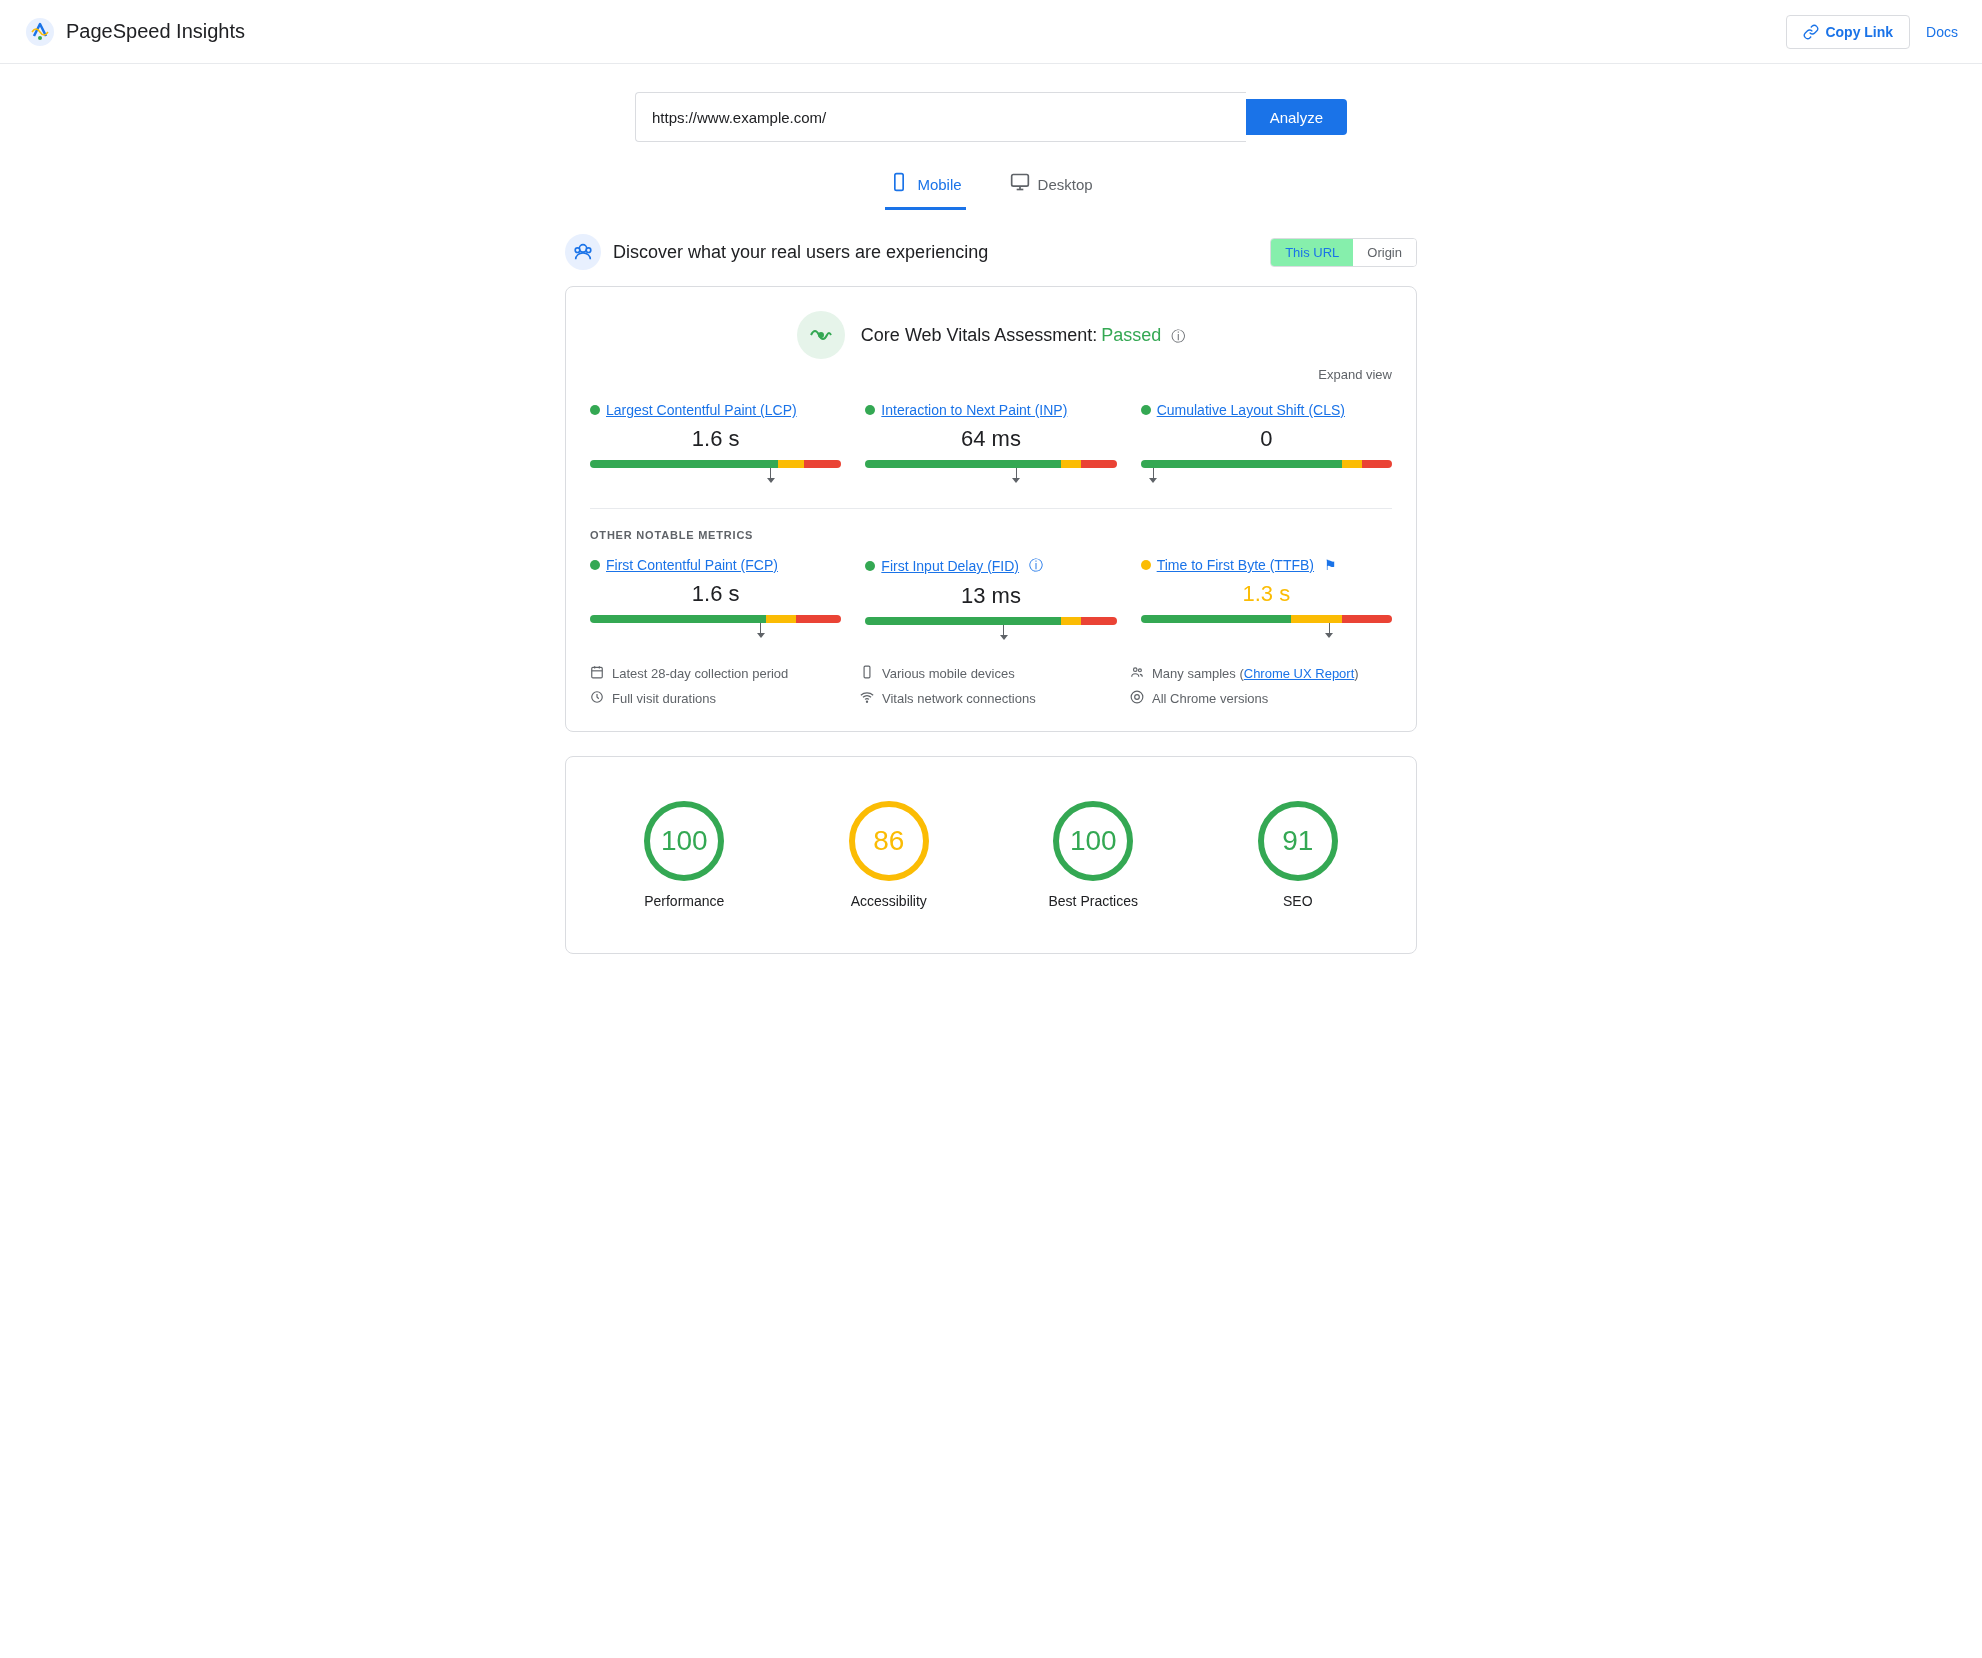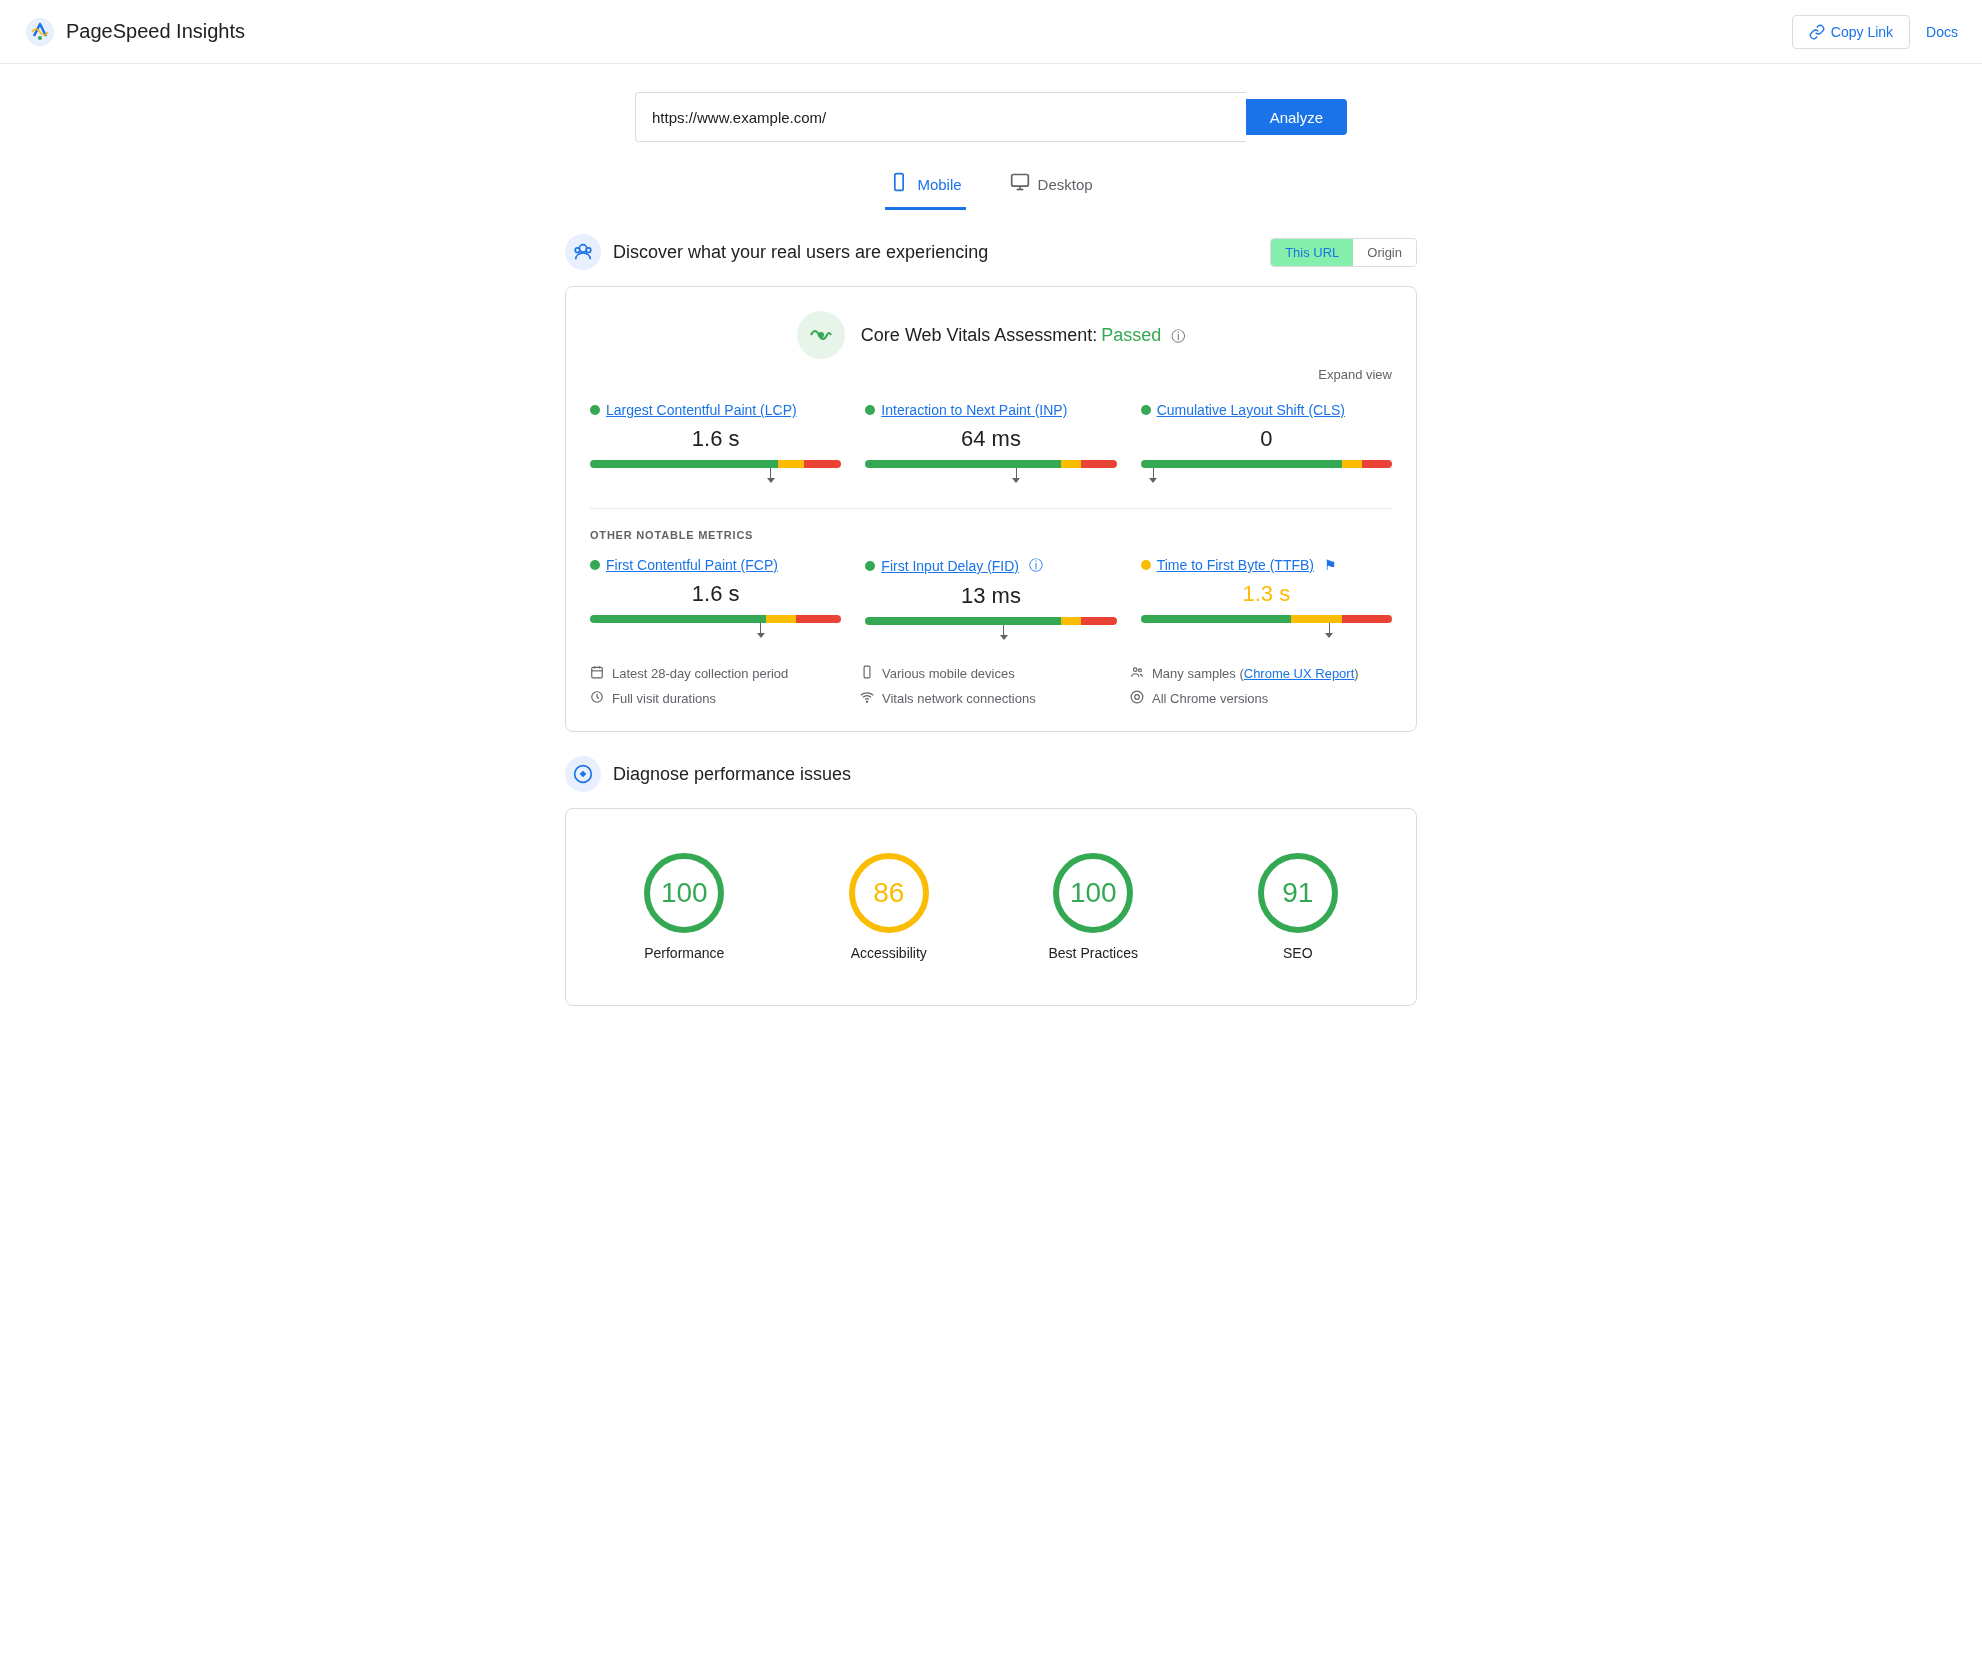--- a/index.html
+++ b/index.html
@@ -11,21 +11,21 @@
       padding: 12px 24px; border-bottom: 1px solid #e8eaed; height: 64px;
     }
     .header-left { display: flex; align-items: center; gap: 10px; }
     .header-logo { width: 32px; height: 32px; }
     .header-title { font-size: 20px; font-weight: 400; color: #202124; }
     .header-right { display: flex; align-items: center; gap: 16px; }
     .copy-link-btn {
       display: flex; align-items: center; gap: 6px;
       border: 1px solid #dadce0; border-radius: 4px;
       padding: 8px 16px; background: #fff; cursor: pointer;
-      font-size: 14px; color: #1a73e8; font-weight: 400;
+      font-size: 14px; color: #1a73e8; font-weight: 700;
     }
     .docs-link { color: #1a73e8; font-size: 14px; font-weight: 500; text-decoration: none; cursor: pointer; }
 
     
     .search-area {
       display: flex; align-items: center; gap: 0;
       max-width: 760px; margin: 28px auto 20px auto; padding: 0 24px;
     }
     .url-input {
       flex: 1; height: 50px; padding: 0 16px;
@@ -404,29 +404,20 @@
           <svg width="14" height="14" viewBox="0 0 24 24" fill="none" stroke="#5f6368" stroke-width="2">
               <circle cx="12" cy="12" r="10"></circle>
               <circle cx="12" cy="12" r="4"></circle>
             </svg>
         </span>
         <span>All Chrome versions</span>
       </div>
     </div>
   </div>
 
-  <div class="diagnose-header">
-    <div class="diagnose-icon">
-      <svg width="20" height="20" viewBox="0 0 24 24" fill="none" stroke="#1a73e8" stroke-width="2">
-        <circle cx="12" cy="12" r="10"></circle>
-        <path d="M8 12 L12 8 L16 12 L12 16 Z" fill="#1a73e8" stroke="none"></path>
-      </svg>
-    </div>
-    <span class="diagnose-title">Diagnose performance issues</span>
-  </div>
 
   <div class="card">
     <div class="score-grid">
 
       <div class="score-item">
         <div class="score-circle green">
           <span>100</span>
         </div>
         <span class="score-label">Performance</span>
       </div>

